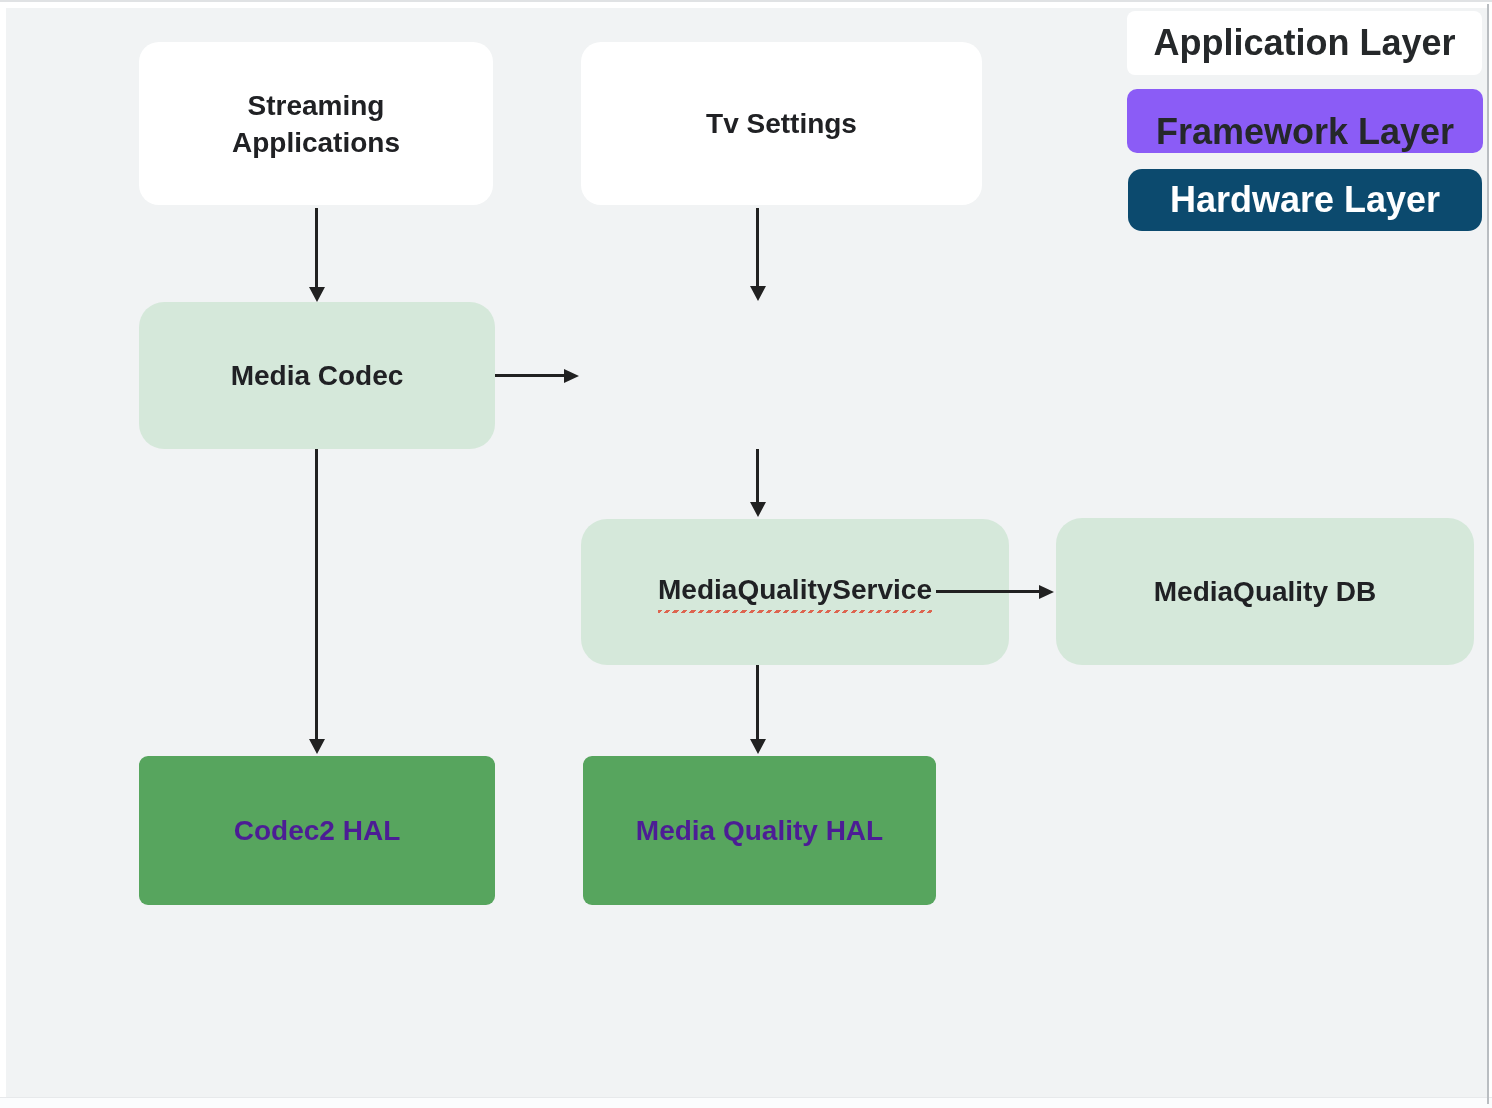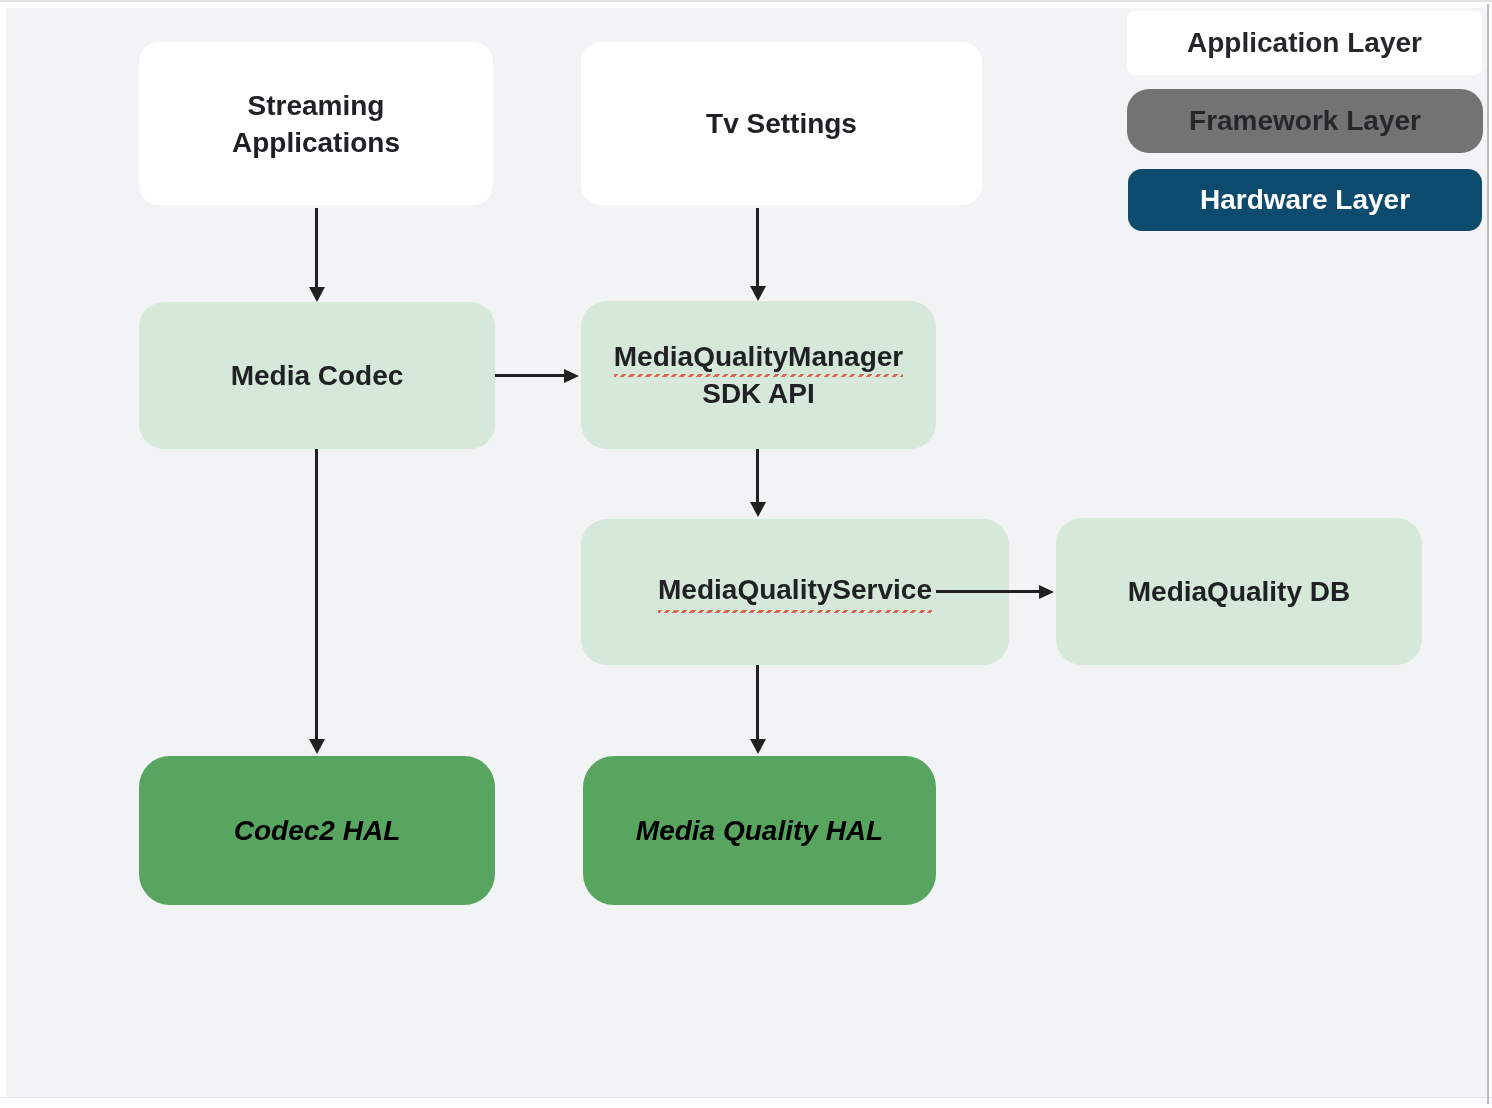--- a/index.html
+++ b/index.html
@@ -12,46 +12,46 @@
   .canvas { position: absolute; left: 6px; top: 8px; width: 1481px; height: 1089px; background: #f1f3f4; }
   .bottom-strip { position: absolute; left: 0; top: 1097px; width: 1492px; height: 11px; background: #fbfcfd; border-top: 1px solid #e7e9eb; }
   .right-vline { position: absolute; left: 1487px; top: 4px; width: 2px; height: 1100px; background: #b9bdc1; }
 
   .node {
     position: absolute; display: flex; align-items: center; justify-content: center;
     text-align: center; font-weight: bold; color: #202124; font-size: 28px; line-height: 37px;
   }
   .node-white { background: #ffffff; border-radius: 20px; }
   .node-lgreen { background: #d5e8da; border-radius: 26px; }
-  .node-dgreen { background: #57a55e; border-radius: 31px; color: #000000; font-style: italic; }
+  .node-dgreen { background: #57a55e; border-radius: 9px; color: #4c1d95; }
 
   .n-streaming   { left: 139px; top: 42px;  width: 354px; height: 163px; }
   .n-streaming .label { max-width: 235px; }
   .n-tvsettings  { left: 581px; top: 42px;  width: 401px; height: 163px; }
   .n-mediacodec  { left: 139px; top: 302px; width: 356px; height: 147px; border-radius: 25px; }
   .n-mqmanager   { left: 581px; top: 301px; width: 355px; height: 148px; }
   .n-mqservice   { left: 581px; top: 519px; width: 428px; height: 146px; }
-  .n-mqdb        { left: 1056px; top: 518px; width: 366px; height: 147px; }
+  .n-mqdb        { left: 1056px; top: 518px; width: 418px; height: 147px; }
   .n-codec2hal   { left: 139px; top: 756px; width: 356px; height: 149px; }
   .n-mqhal       { left: 583px; top: 756px; width: 353px; height: 149px; }
 
   .squiggle {
     padding-bottom: 5px;
     background-image: repeating-linear-gradient(135deg, #dd6550 0 3px, rgba(0,0,0,0) 3px 6px);
     background-size: 100% 3px;
     background-position: 0 100%;
     background-repeat: no-repeat;
   }
 
   .legend-item {
     position: absolute; display: flex; align-items: center; justify-content: center;
-    font-weight: bold; font-size: 28px; color: #25282a;
+    font-weight: bold; font-size: 36px; color: #25282a;
   }
   .lg-app  { left: 1127px; top: 11px;  width: 355px; height: 64px; background: #ffffff; border-radius: 8px; }
-  .lg-fw   { left: 1127px; top: 89px;  width: 356px; height: 64px; background: #737373; border-radius: 22px; }
+  .lg-fw   { left: 1127px; top: 89px;  width: 356px; height: 64px; background: #8b5cf6; border-radius: 10px; align-items: flex-end; }
   .lg-hw   { left: 1128px; top: 169px; width: 354px; height: 62px; background: #0c4a6e; border-radius: 14px; color: #ffffff; }
 
   .aline { position: absolute; background: #212121; }
   .ahead-down { position: absolute; width: 0; height: 0;
     border-left: 8px solid transparent; border-right: 8px solid transparent; border-top: 15px solid #212121; }
   .ahead-right { position: absolute; width: 0; height: 0;
     border-top: 7px solid transparent; border-bottom: 7px solid transparent; border-left: 15px solid #212121; }
 
   
   .a1-l { left: 315px; top: 208px; width: 3px; height: 80px; }
@@ -91,26 +91,20 @@
   <div class="node node-white n-streaming">
     <span class="label">Streaming Applications</span>
   </div>
   <div class="node node-white n-tvsettings">
     <span class="label">Tv Settings</span>
   </div>
 
   <div class="node node-lgreen n-mediacodec">
     <span class="label">Media Codec</span>
   </div>
-  <div class="node node-lgreen n-mqmanager">
-    <span class="label">
-      <span class="squiggle">MediaQualityManager</span><br>
-      <span>SDK API</span>
-    </span>
-  </div>
   <div class="node node-lgreen n-mqservice">
     <span class="label squiggle">MediaQualityService</span>
   </div>
   <div class="node node-lgreen n-mqdb">
     <span class="label">MediaQuality DB</span>
   </div>
 
   <div class="node node-dgreen n-codec2hal">
     <span class="label">Codec2 HAL</span>
   </div>

